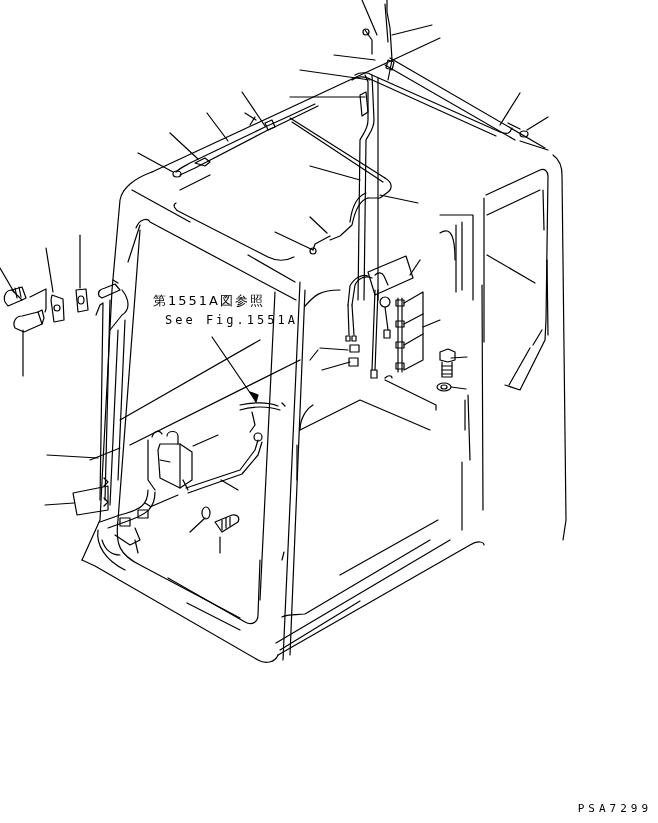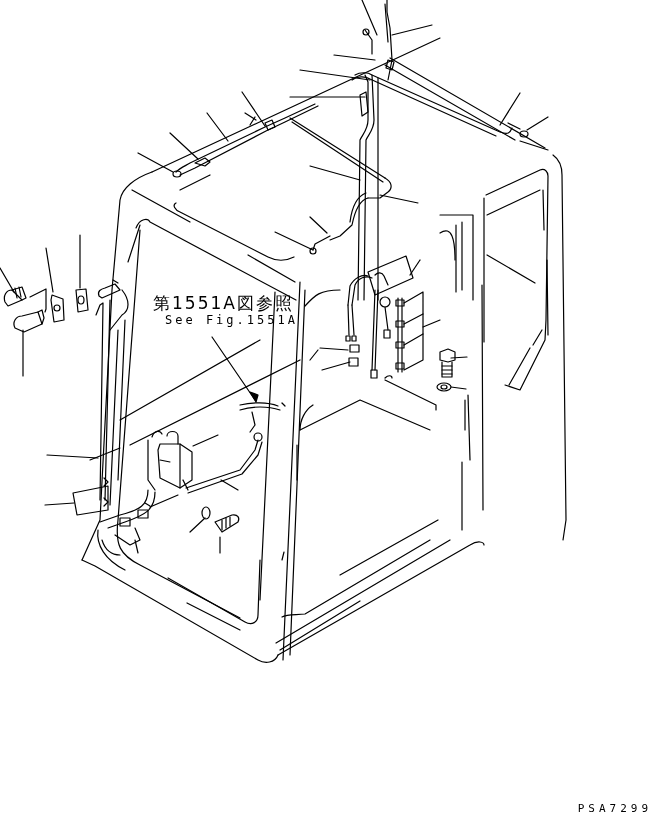--- a/index.html
+++ b/index.html
@@ -2,21 +2,21 @@
 <html><head>
 <meta charset="utf-8">
 <style>
   html, body { margin: 0; padding: 0; background: #ffffff; }
   body { width: 658px; height: 823px; position: relative; overflow: hidden; font-family: "DejaVu Sans Mono", monospace; }
   #diagram { position: absolute; left: 0; top: 0; width: 658px; height: 823px; }
   #diagram path, #diagram line, #diagram polyline, #diagram rect, #diagram circle, #diagram ellipse, #diagram polygon {
     fill: none; stroke: #000; stroke-width: 1.2; stroke-linecap: round; stroke-linejoin: round;
   }
   .label { position: absolute; color: #000; white-space: nowrap; }
-  #ref-jp { left: 153px; top: 292px; font-size: 17px; letter-spacing: 2px; font-family: "DejaVu Sans", sans-serif; }
+  #ref-jp { left: 153px; top: 292px; font-size: 13px; letter-spacing: 2px; font-family: "DejaVu Sans", sans-serif; }
   #ref-en { left: 165px; top: 313px; font-size: 12px; letter-spacing: 3px; font-family: "DejaVu Sans Mono", monospace; }
   #drawing-id { right: 6px; bottom: 8px; font-size: 11px; letter-spacing: 4px; font-family: "DejaVu Sans Mono", monospace; }
 </style>
 </head>
 <body>
 
 <svg id="diagram" viewBox="0 0 658 823" xmlns="http://www.w3.org/2000/svg">
 
   <g>
 

